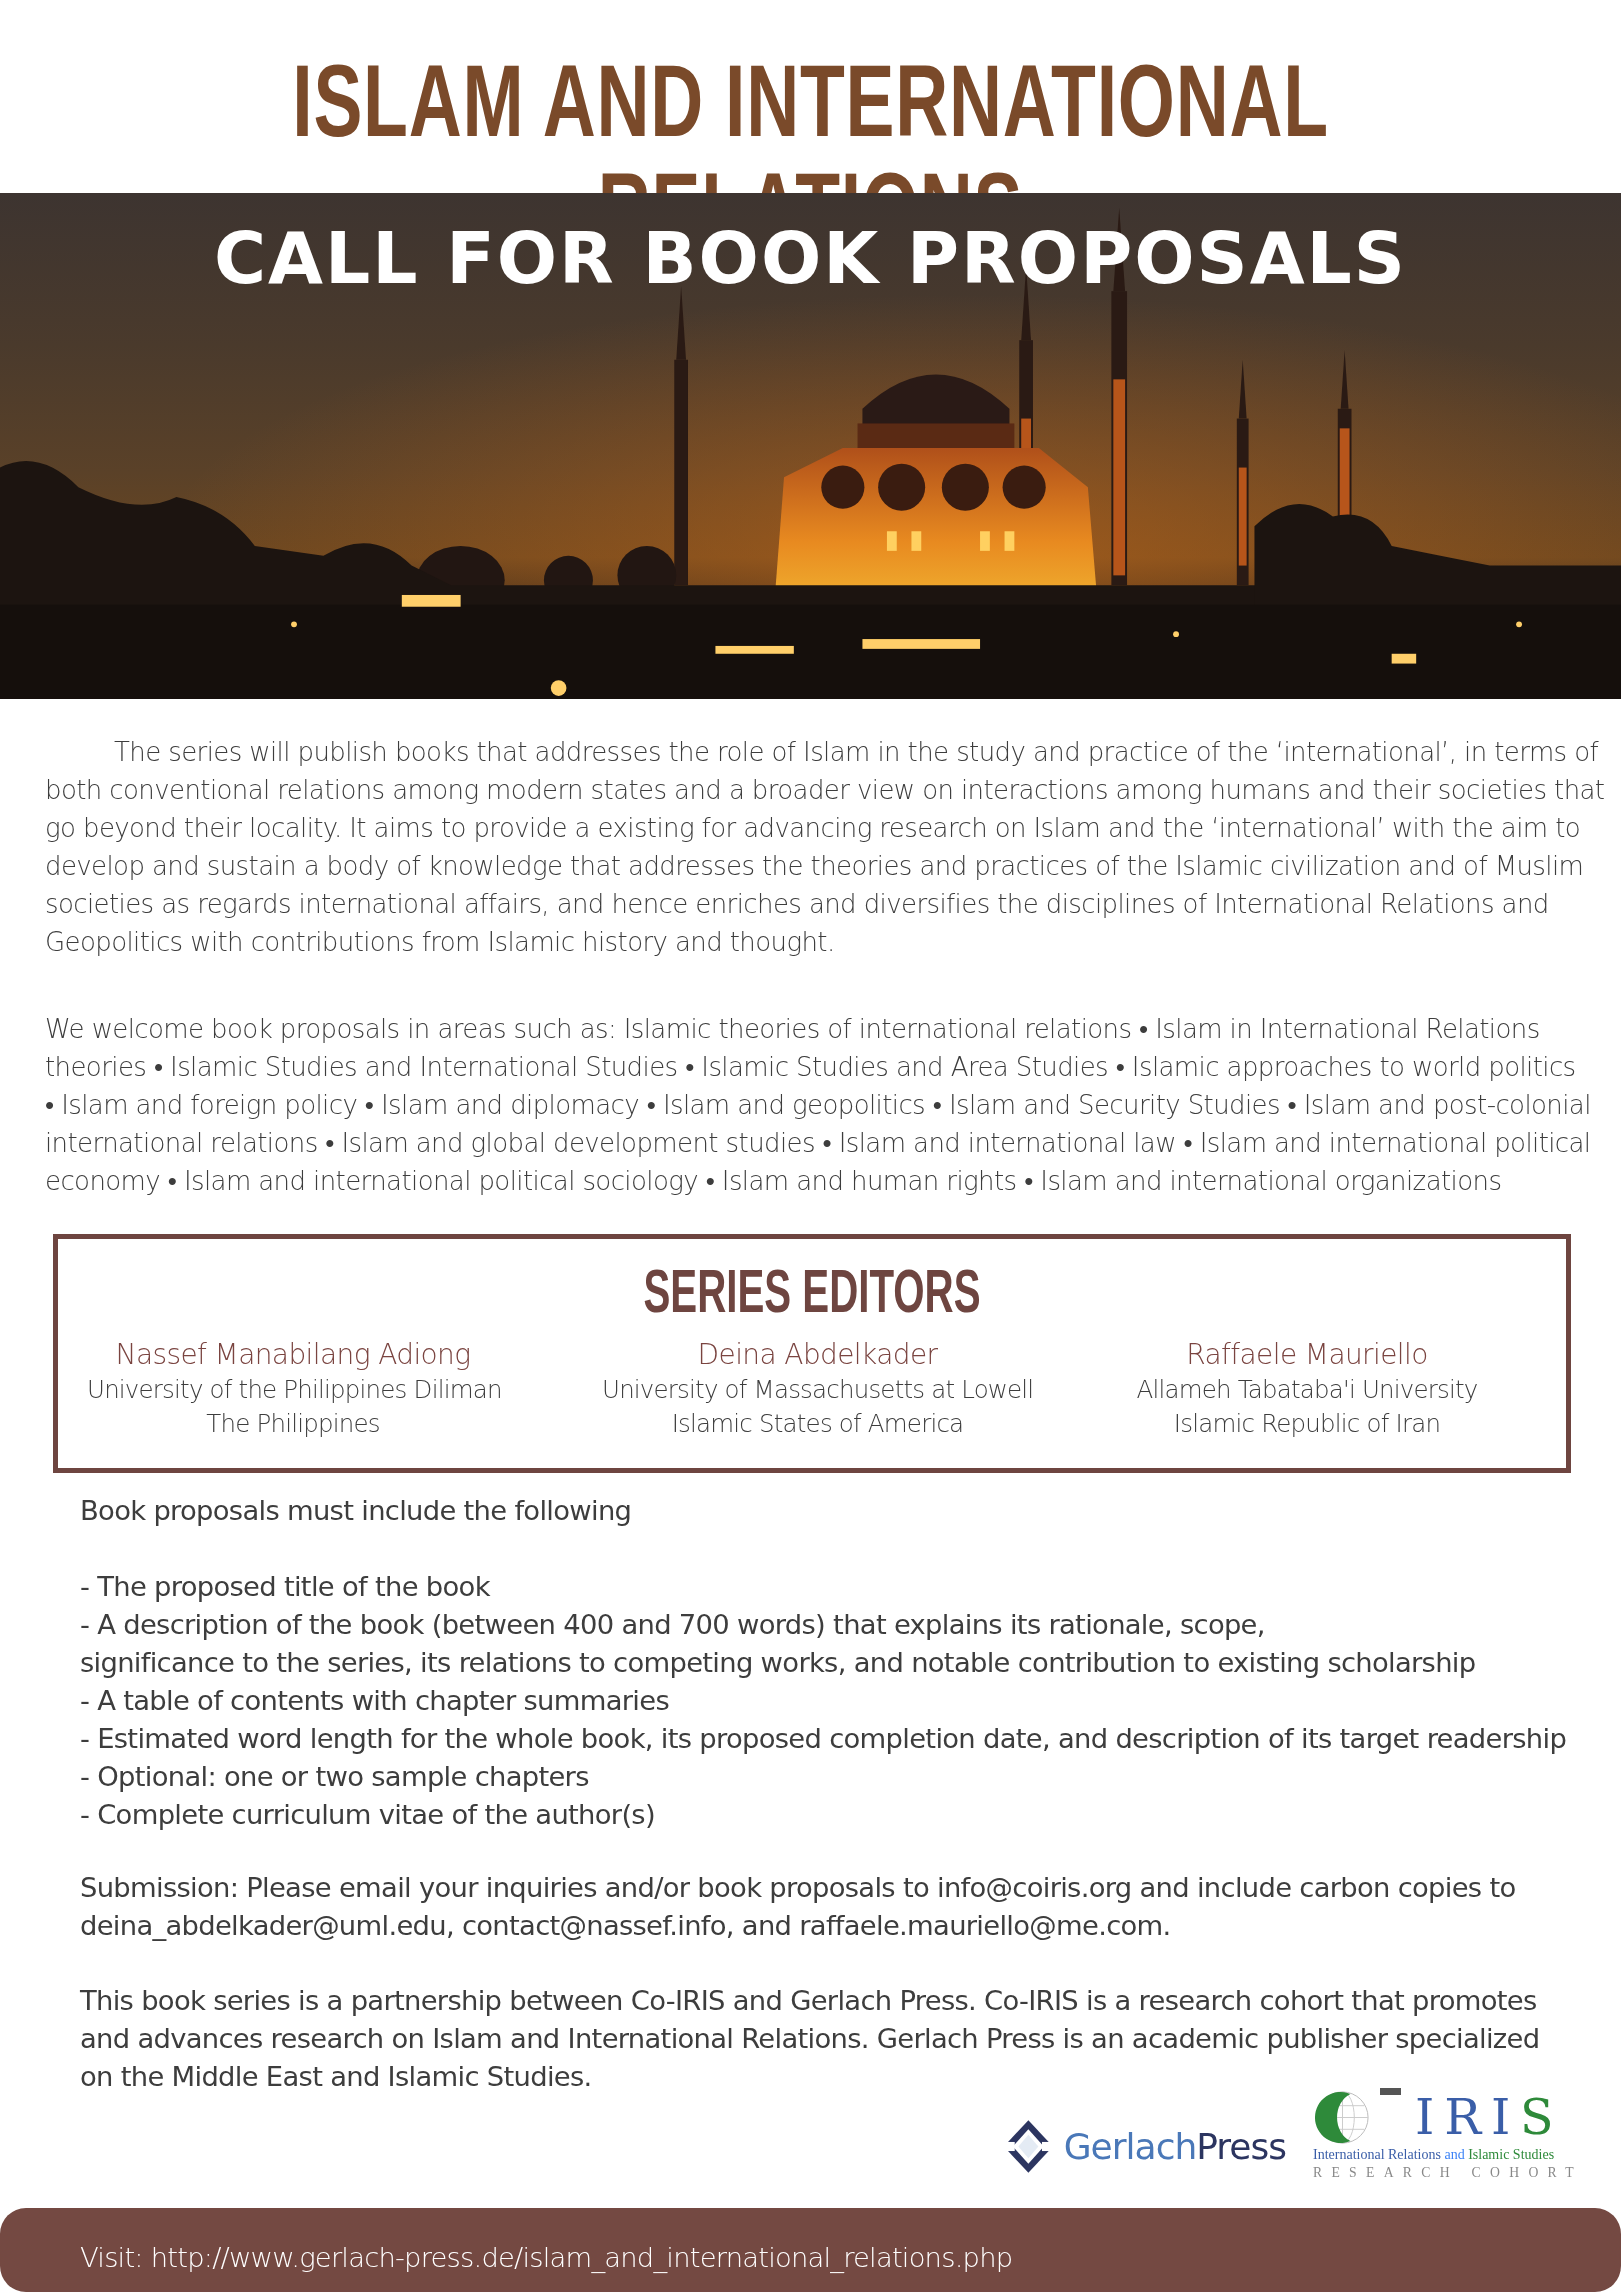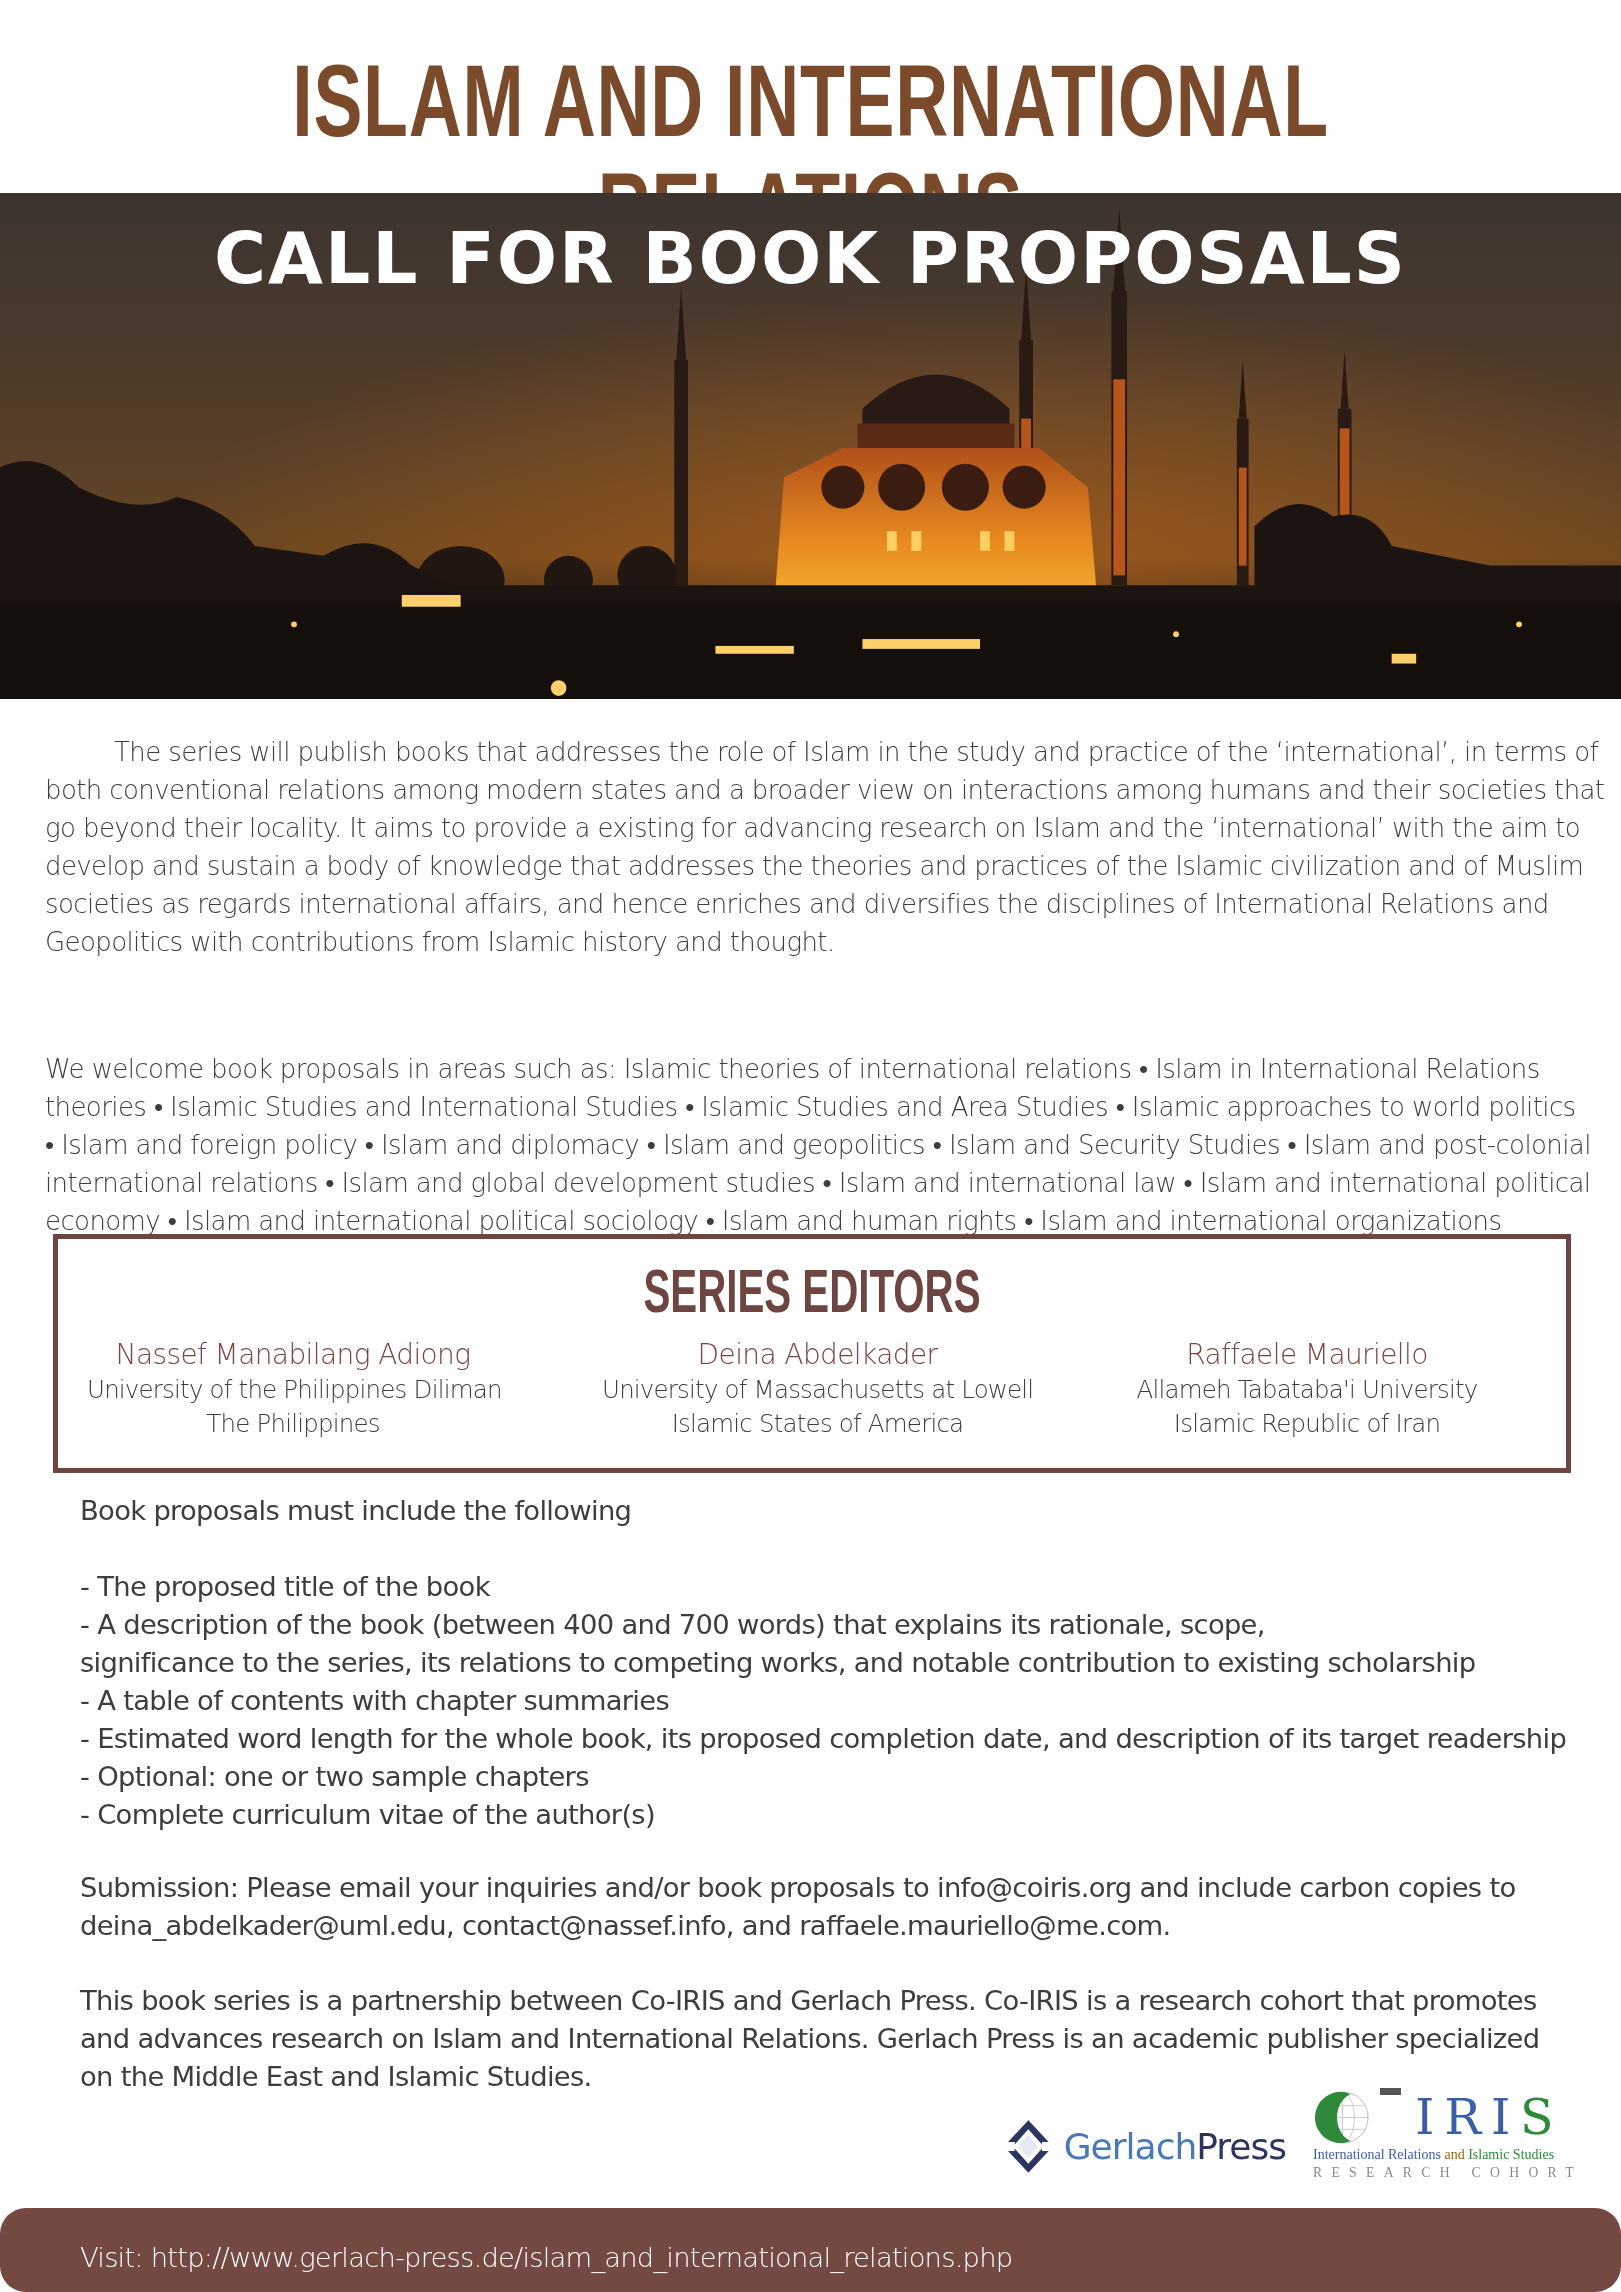--- a/index.html
+++ b/index.html
@@ -27,21 +27,21 @@
   }
 
   .para {
     position: absolute; left: 45px; width: 1529px;
     font-family: "DejaVu Sans", sans-serif; font-weight: 300;
     font-size: 26px; line-height: 38px; color: #3d3d3d;
     text-align: justify; letter-spacing: -0.6px;
   }
   .para .line { display: block; white-space: nowrap; text-align: left; }
   #intro { top: 733px; }
-  #topics { top: 1050px; }
+  #topics { top: 1010px; }
 
   .editors-box {
     position: absolute; left: 53px; top: 1234px; width: 1518px; height: 239px;
     border: 5.9px solid #6e4540;
   }
   .editors-heading {
     position: absolute; left: 0; top: 17.6px; width: 100%; text-align: center;
     font-family: "Liberation Sans", sans-serif; font-weight: 700;
     font-size: 61px; line-height: 69px; color: #6e4540;
     transform: scaleX(0.66); transform-origin: center;
@@ -250,20 +250,20 @@
         <line x1="30" y1="4" x2="30" y2="56"></line>
         <line x1="4" y1="30" x2="56" y2="30"></line>
         <line x1="8" y1="18" x2="52" y2="18"></line>
         <line x1="8" y1="42" x2="52" y2="42"></line>
       </g>
       <path d="M 38 6 A 26 26 0 1 0 38 54 A 22 26 0 0 1 38 6 Z" fill="#2e8a3a"></path>
     </svg>
     <span class="coiris-dash"></span>
     <span class="coiris-iris"><span style="color:#3a5ea8">I</span><span style="color:#3a5ea8">R</span><span style="color:#3a5ea8">I</span><span style="color:#2e8a3a">S</span></span>
   </div>
-  <div class="coiris-sub"><span style="color:#3a5ea8">International Relations</span><span style="color:#a16207"> and </span><span style="color:#2e8a3a">Islamic Studies</span></div>
+  <div class="coiris-sub"><span style="color:#3a5ea8">International Relations</span><span style="color:#3b82f6"> and </span><span style="color:#2e8a3a">Islamic Studies</span></div>
   <div class="coiris-cohort">RESEARCH COHORT</div>
 </div>
 
 <div class="footer">
   <div class="footer-text">Visit: http://www.gerlach-press.de/islam_and_international_relations.php</div>
 </div>
 
 
 </body></html>

